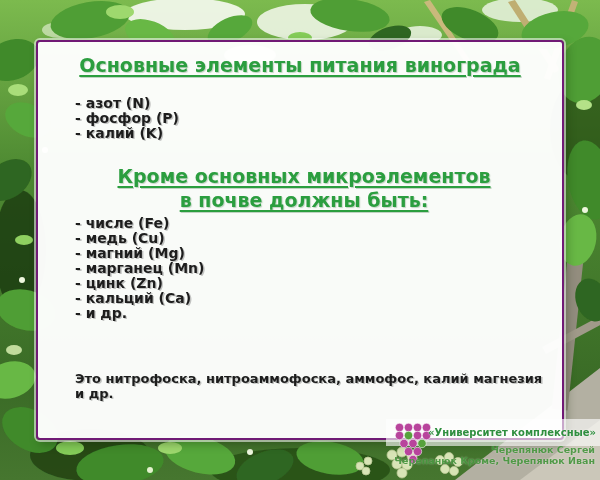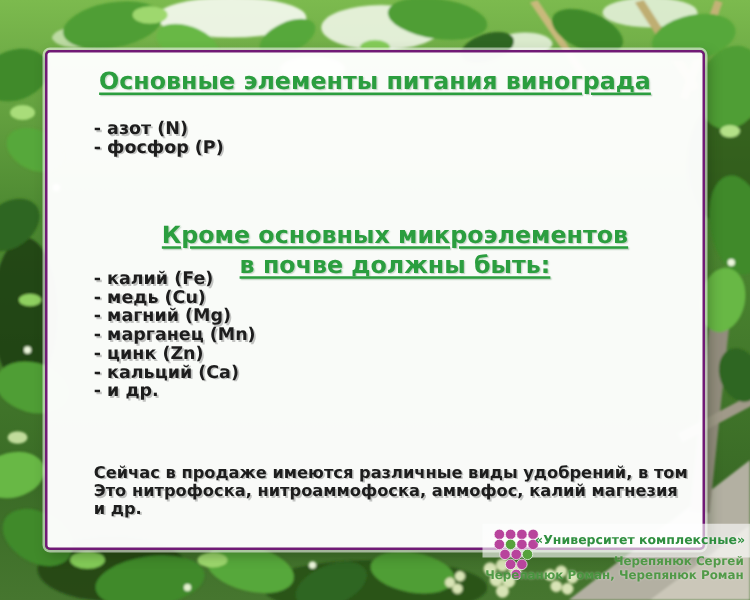--- a/index.html
+++ b/index.html
@@ -16,21 +16,21 @@
     box-shadow:0 0 0 2px rgba(255,255,255,0.55), 3px 4px 10px rgba(20,40,10,0.35);
     box-sizing:border-box;
   }
   .slide-title{
     position:absolute;top:12px;left:0;width:100%;margin:0;
     text-align:center;font-size:19px;font-weight:bold;color:#2b9e3f;
     text-decoration:underline;text-decoration-thickness:2px;text-underline-offset:3px;
     text-shadow:1px 1px 1px rgba(20,90,30,0.25);
   }
   .subtitle{
-    position:absolute;top:118px;left:0;width:100%;margin:16px;
+    position:absolute;top:118px;left:0;width:100%;margin:4px;
     text-align:center;font-size:19px;line-height:24px;font-weight:bold;color:#2b9e3f;
     text-shadow:1px 1px 1px rgba(20,90,30,0.25);
   }
   .subtitle span{
     text-decoration:underline;text-decoration-thickness:2px;text-underline-offset:3px;
   }
   ul.elist{
     position:absolute;left:37px;margin:0;padding:0;list-style:none;
     font-size:14px;line-height:15px;font-weight:bold;color:#1d1d1d;
     text-shadow:1.4px 1.4px 0 rgba(150,150,150,0.55);
@@ -161,39 +161,39 @@
     </g>
   </svg>
 
   <div class="panel">
 
     <h1 class="slide-title">Основные элементы питания винограда</h1>
 
     <ul class="elist macro-list">
       <li>- азот (N)</li>
       <li>- фосфор (P)</li>
+      <li>- калий (K)</li>
     </ul>
 
     <h2 class="subtitle">
       <span>Кроме основных микроэлементов</span><br>
       <span>в почве должны быть: </span>
     </h2>
 
     <ul class="elist micro-list">
-      <li>- калий (Fe)</li>
+      <li>- числе (Fe)</li>
       <li>- медь (Cu)</li>
       <li>- магний (Mg)</li>
       <li>- марганец (Mn)</li>
       <li>- цинк (Zn)</li>
       <li>- кальций (Ca)</li>
       <li>- и др.</li>
     </ul>
 
     <div class="fert-paragraph">
-      <div>Сейчас в продаже имеются различные виды удобрений, в том</div>
       <div>Это нитрофоска, нитроаммофоска, аммофос, калий магнезия и др.</div>
     </div>
 
   </div>
 
   <div class="logo-strip"></div>
 
   <svg class="grape-logo" viewBox="0 0 40 42" xmlns="http://www.w3.org/2000/svg">
     <g stroke="rgba(255,255,255,0.7)" stroke-width="0.8">
       <circle cx="6.5" cy="4.5" r="4.2" fill="#b8449c"></circle>
@@ -210,16 +210,16 @@
       <circle cx="15.5" cy="28.5" r="4.2" fill="#b8449c"></circle>
       <circle cx="24.5" cy="28.5" r="4.2" fill="#b8449c"></circle>
       <circle cx="20" cy="36.5" r="4.2" fill="#b8449c"></circle>
     </g>
   </svg>
 
   <div class="logo-label">«Университет комплексные»</div>
 
   <div class="credits">
     <div>Черепянюк Сергей</div>
-    <div>Черепанюк Роман, Черепянюк Роман</div>
+    <div>Черепанюк Кроме, Черепянюк Иван</div>
   </div>
 
 </div>
 
 </body></html>

